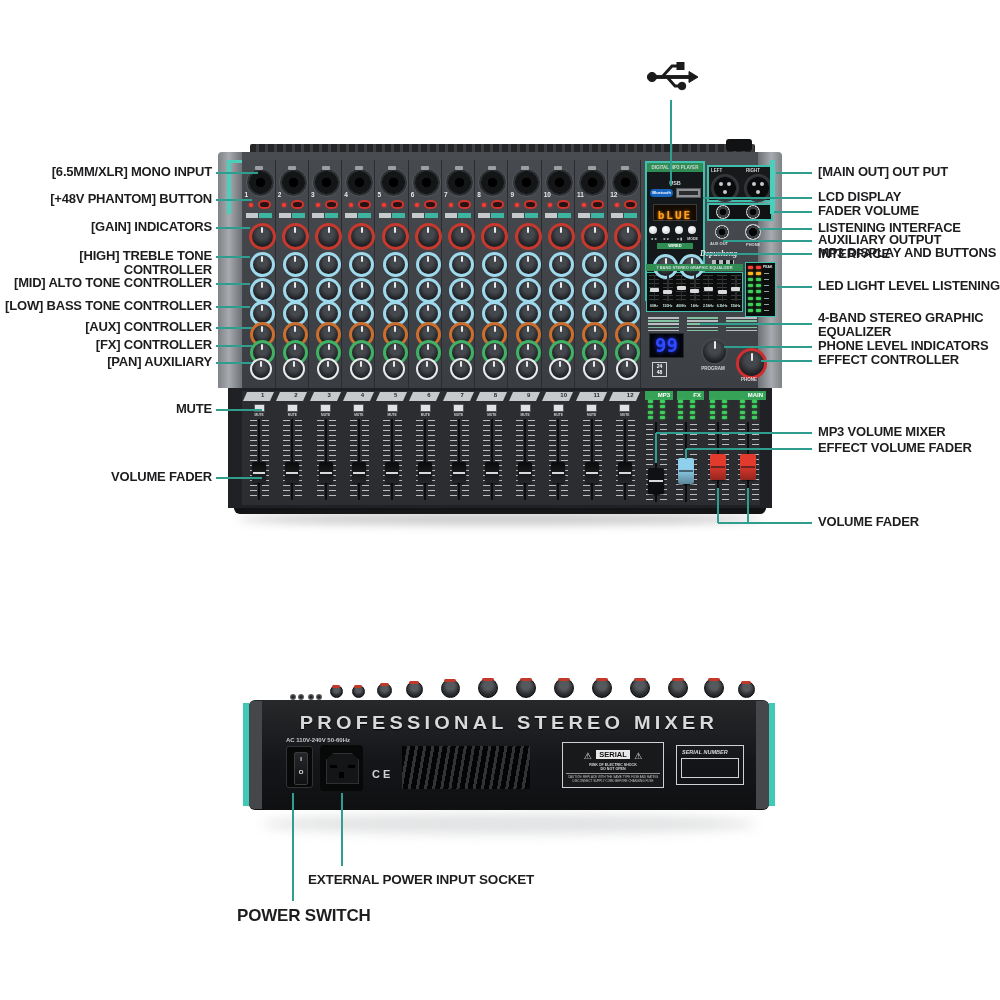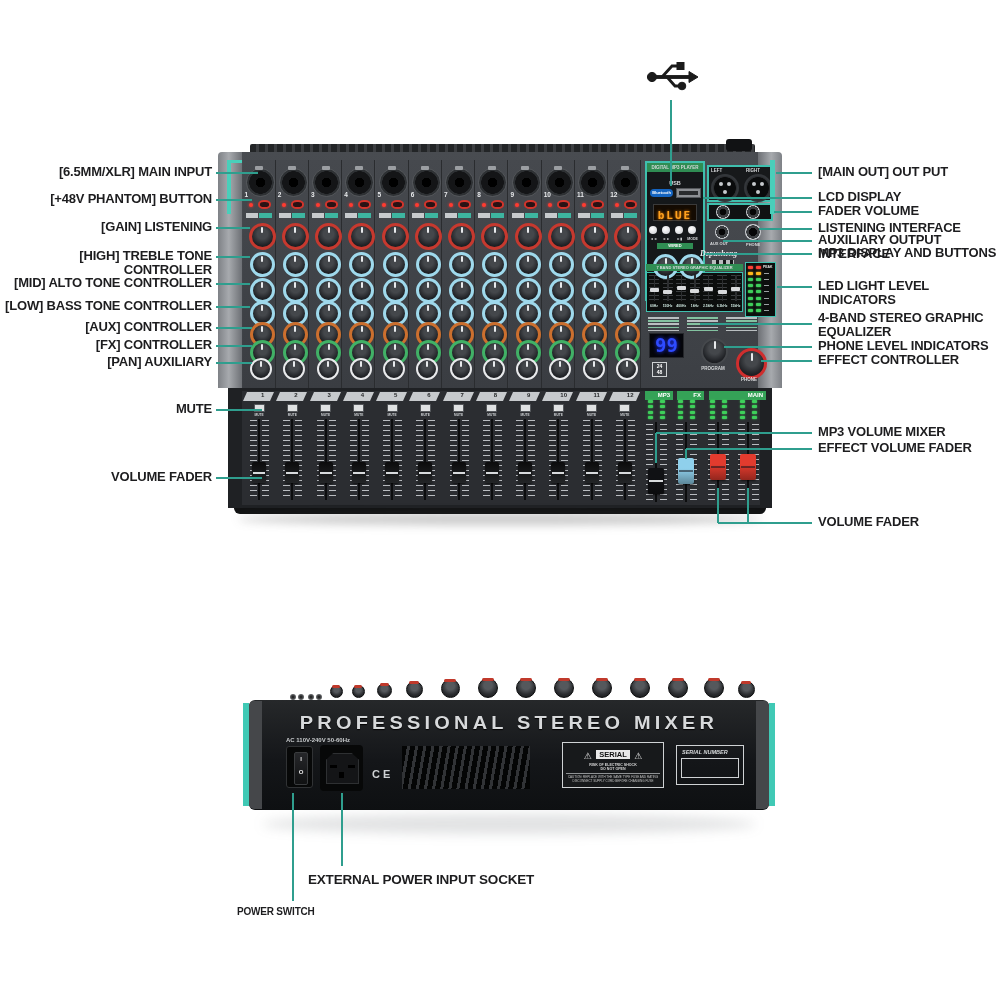--- a/index.html
+++ b/index.html
@@ -837,41 +837,41 @@
       <div class=" a" style="left: 740px; top: 416.2px; width: 5px; height: 3px; background: rgb(62, 207, 90); box-shadow: rgb(62, 207, 90) 0px 0px 2px; border-radius: 1px; z-index: 5;"></div>
       <div class=" a" style="left: 752px; top: 416.2px; width: 5px; height: 3px; background: rgb(62, 207, 90); box-shadow: rgb(62, 207, 90) 0px 0px 2px; border-radius: 1px; z-index: 5;"></div>
       <div class=" a" style="left: 747px; top: 422px; width: 2px; height: 80px; background: rgb(12, 13, 14); z-index: 4;"></div>
       <div class="tick a" style="left: 738px; top: 424px; height: 76px; z-index: 4;"></div>
       <div class="tick a" style="left: 752px; top: 424px; height: 76px; z-index: 4;"></div>
       <div class="cap a" style="left: 740px; top: 454px; width: 16px; height: 26px; background: linear-gradient(rgb(226, 59, 46), rgb(226, 59, 46) 40%, rgba(0, 0, 0, 0.35)) rgb(226, 59, 46); z-index: 5;">
         <div class="capline" style="top: 12px; background: rgba(20, 20, 30, 0.55);"></div>
       </div>
     </div>
   <div id="labels">
-      <div class="lbl a" style="right: 788px; top: 165px; text-align: right; z-index: 41;">[6.5MM/XLR] MAIN INPUT</div>
+      <div class="lbl a" style="right: 788px; top: 165px; text-align: right; z-index: 41;">[6.5MM/XLR] MONO INPUT</div>
       <div class="lbl a" style="right: 788px; top: 192px; text-align: right; z-index: 41;">[+48V PHANTOM] BUTTON</div>
-      <div class="lbl a" style="right: 788px; top: 220px; text-align: right; z-index: 41;">[GAIN] LISTENING</div>
+      <div class="lbl a" style="right: 788px; top: 220px; text-align: right; z-index: 41;">[GAIN] INDICATORS</div>
       <div class="lbl a" style="right: 788px; top: 249px; text-align: right; z-index: 41;">[HIGH] TREBLE TONE CONTROLLER</div>
       <div class="lbl a" style="right: 788px; top: 276px; text-align: right; z-index: 41;">[MID] ALTO TONE CONTROLLER</div>
       <div class="lbl a" style="right: 788px; top: 299px; text-align: right; z-index: 41;">[LOW] BASS TONE CONTROLLER</div>
       <div class="lbl a" style="right: 788px; top: 320px; text-align: right; z-index: 41;">[AUX] CONTROLLER</div>
       <div class="lbl a" style="right: 788px; top: 338px; text-align: right; z-index: 41;">[FX] CONTROLLER</div>
       <div class="lbl a" style="right: 788px; top: 355px; text-align: right; z-index: 41;">[PAN] AUXILIARY</div>
       <div class="lbl a" style="right: 788px; top: 402px; text-align: right; z-index: 41;">MUTE</div>
       <div class="lbl a" style="right: 788px; top: 470px; text-align: right; z-index: 41;">VOLUME FADER</div>
       <div class="lbl a" style="left: 818px; top: 165px; z-index: 41;">[MAIN OUT] OUT PUT</div>
       <div class="lbl a" style="left: 818px; top: 190px; z-index: 41;">LCD DISPLAY</div>
       <div class="lbl a" style="left: 818px; top: 204px; z-index: 41;">FADER VOLUME</div>
       <div class="lbl a" style="left: 818px; top: 221px; z-index: 41;">LISTENING INTERFACE</div>
       <div class="lbl a" style="left: 818px; top: 233px; z-index: 41;">AUXILIARY OUTPUT INTERFACE</div>
       <div class="lbl a" style="left: 818px; top: 246px; z-index: 41;">MP3 DISPLAY AND BUTTONS</div>
-      <div class="lbl a" style="left: 818px; top: 279px; z-index: 41;">LED LIGHT LEVEL INDICATORS</div>
+      <div class="lbl a" style="left: 818px; top: 279px; z-index: 41;">LED LIGHT LEVEL LISTENING</div>
       <div class="lbl a" style="left: 818px; top: 311px; z-index: 41;">4-BAND STEREO GRAPHIC
 EQUALIZER</div>
       <div class="lbl a" style="left: 818px; top: 339px; z-index: 41;">PHONE LEVEL INDICATORS</div>
       <div class="lbl a" style="left: 818px; top: 353px; z-index: 41;">EFFECT CONTROLLER</div>
       <div class="lbl a" style="left: 818px; top: 425px; z-index: 41;">MP3 VOLUME MIXER</div>
       <div class="lbl a" style="left: 818px; top: 441px; z-index: 41;">EFFECT VOLUME FADER</div>
       <div class="lbl a" style="left: 818px; top: 515px; z-index: 41;">VOLUME FADER</div>
       <div class="lbl a" style="left: 308px; top: 873px; font-size: 13.5px; z-index: 41;">EXTERNAL POWER INPUT SOCKET</div>
-      <div class="lbl a" style="left: 237px; top: 907px; font-size: 10px; z-index: 41;">POWER SWITCH</div>
+      <div class="lbl a" style="left: 237px; top: 907px; font-size: 17px; z-index: 41;">POWER SWITCH</div>
     </div>
 </div>
 
 </body></html>

